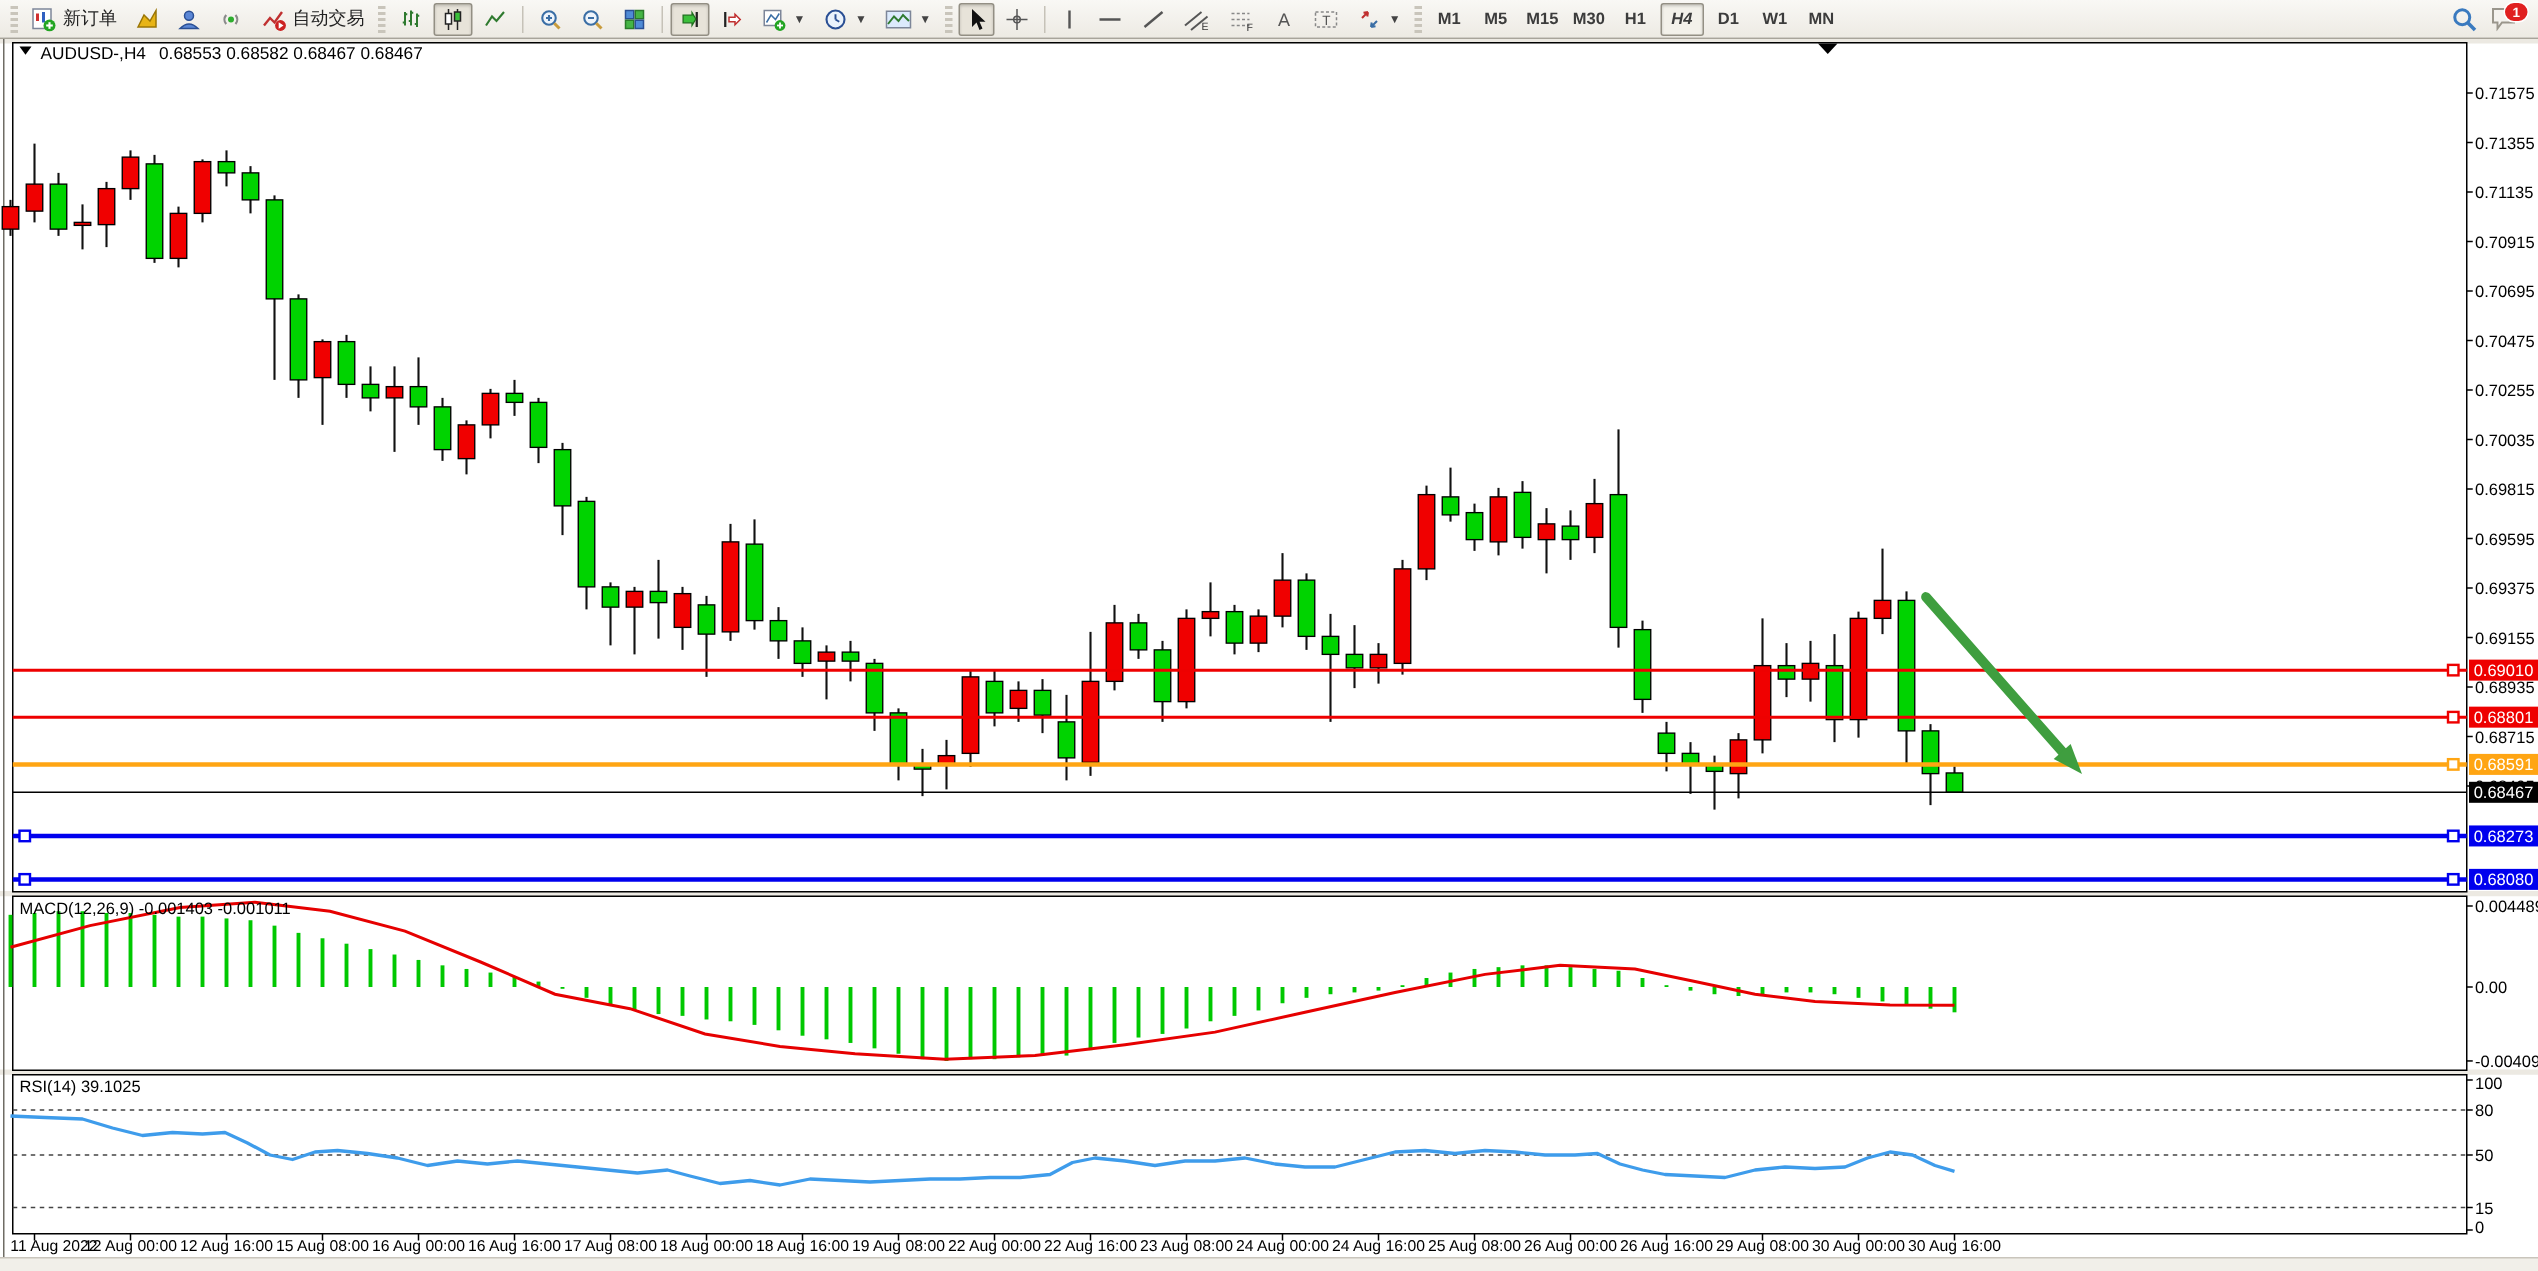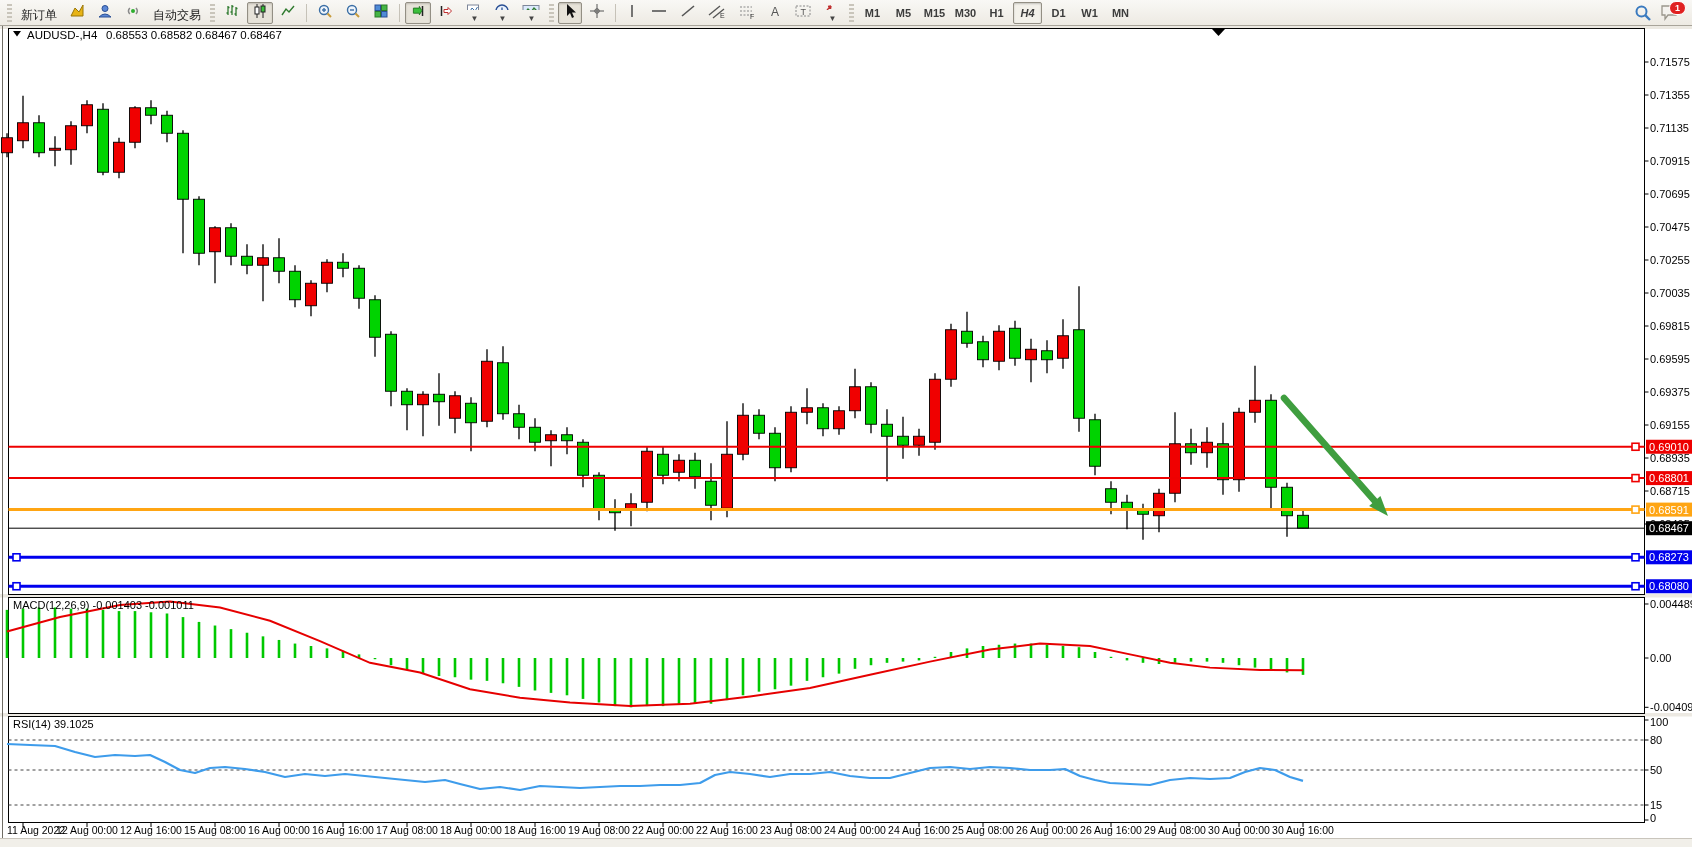--- a/index.html
+++ b/index.html
@@ -2,21 +2,21 @@
 <html><head>
 <meta charset="utf-8">
 <style>
   html,body{margin:0;padding:0;background:#fff;width:1692px;height:847px;overflow:hidden;
     font-family:"Liberation Sans",sans-serif;-webkit-font-smoothing:antialiased;}
   #toolbar{position:absolute;left:0;top:0;width:1692px;height:26px;box-sizing:border-box;
     background:linear-gradient(#f9f8f5,#edeae3);border-bottom:1px solid #a8a49a;
     display:flex;align-items:center;padding-left:4px;font-size:12px;color:#222;}
   .grip{width:5px;height:18px;margin:0 3px;background:repeating-linear-gradient(180deg,#c9c5bb 0 2px,transparent 2px 4px);}
   .tb-btn{height:20px;display:flex;align-items:center;gap:4px;padding:0 4px;margin:0 1px;
-    border:1px solid transparent;border-radius:2px;flex-direction:column;}
+    border:1px solid transparent;border-radius:2px;}
   .tb-btn.pressed{border:1px solid #938f84;background:#e7e3d9;box-shadow:inset 0 1px 2px rgba(0,0,0,.18);}
   .tb-sep{width:1px;height:18px;background:#c6c2b8;margin:0 4px;}
   .caret{font-size:8px;color:#444;margin-left:1px;}
   .tf-btn{width:27px;height:20px;display:flex;align-items:center;justify-content:center;
     font-size:11px;font-weight:bold;color:#3c3c3c;border:1px solid transparent;margin:0 1px;border-radius:2px;}
   .tf-btn.active{border:1px solid #938f84;background:#f3f1ea;box-shadow:inset 0 1px 2px rgba(0,0,0,.2);font-style:italic;}
   #tb-right{margin-left:auto;display:flex;align-items:center;margin-right:10px;gap:8px;}
   .notif-wrap{position:relative;width:22px;height:20px;}
   .badge{position:absolute;right:-4px;top:-2px;background:#e02020;color:#fff;font-size:9px;font-weight:bold;
     border-radius:7px;min-width:11px;height:12px;display:flex;align-items:center;justify-content:center;

